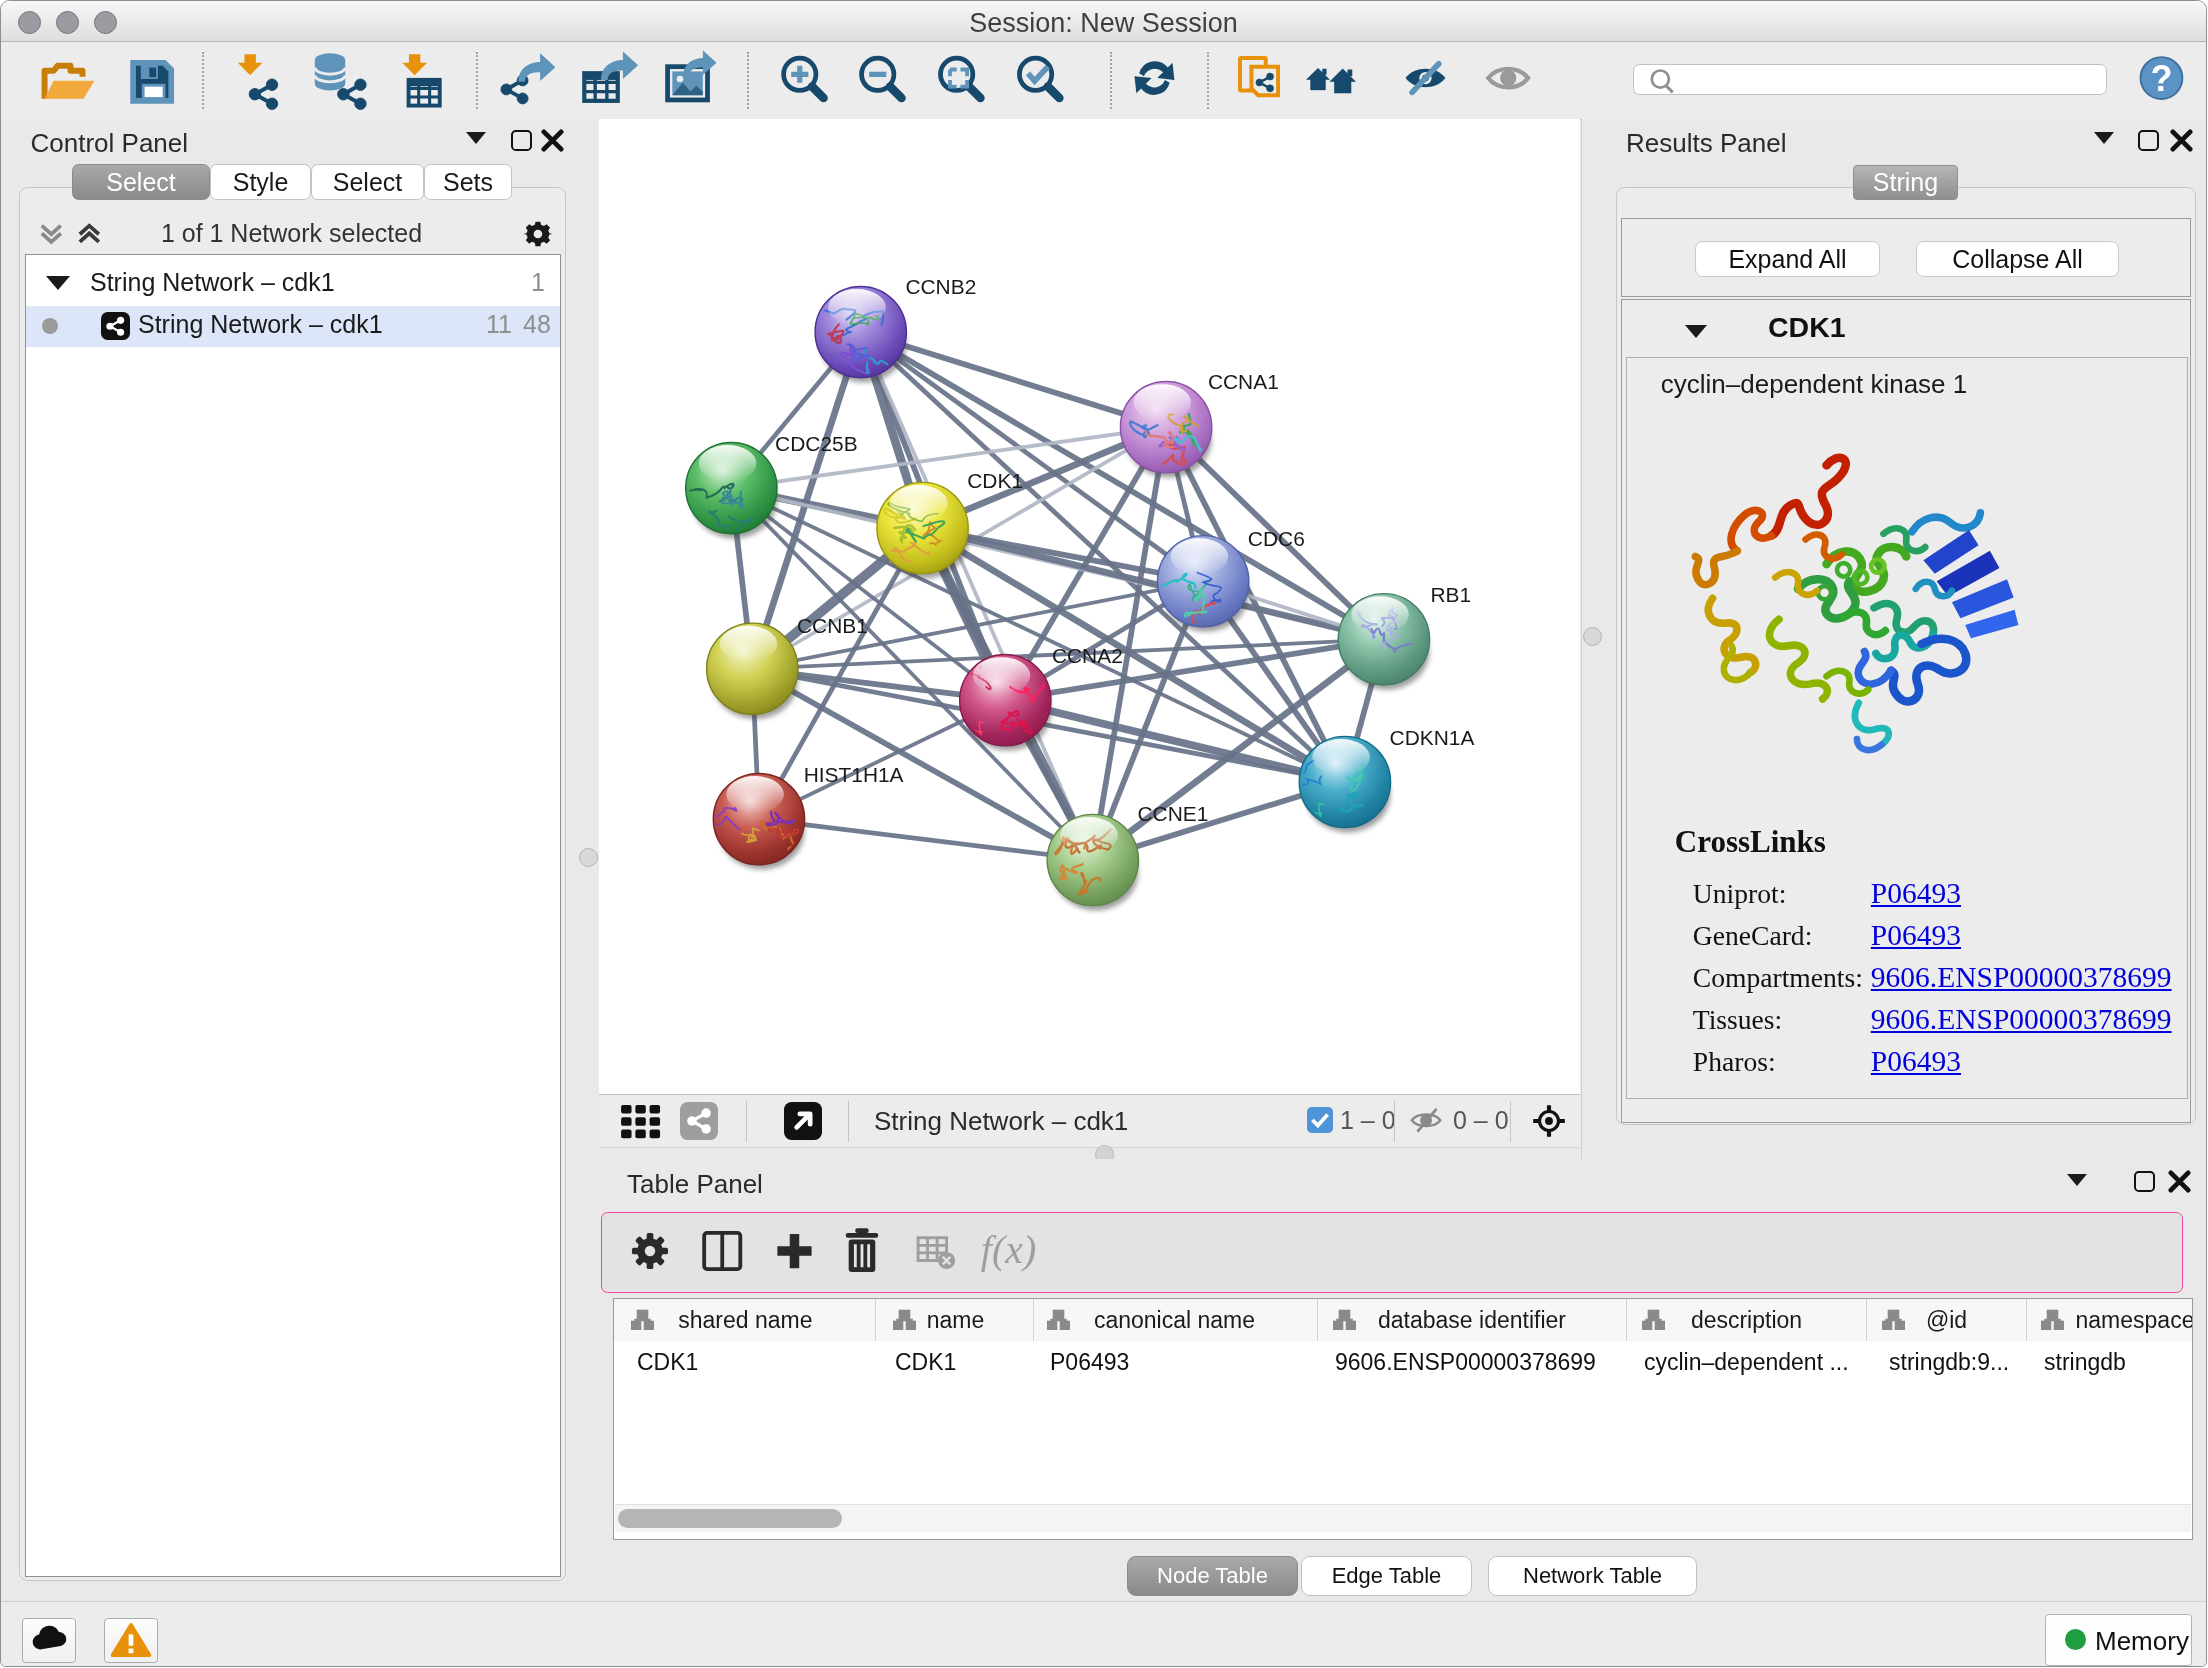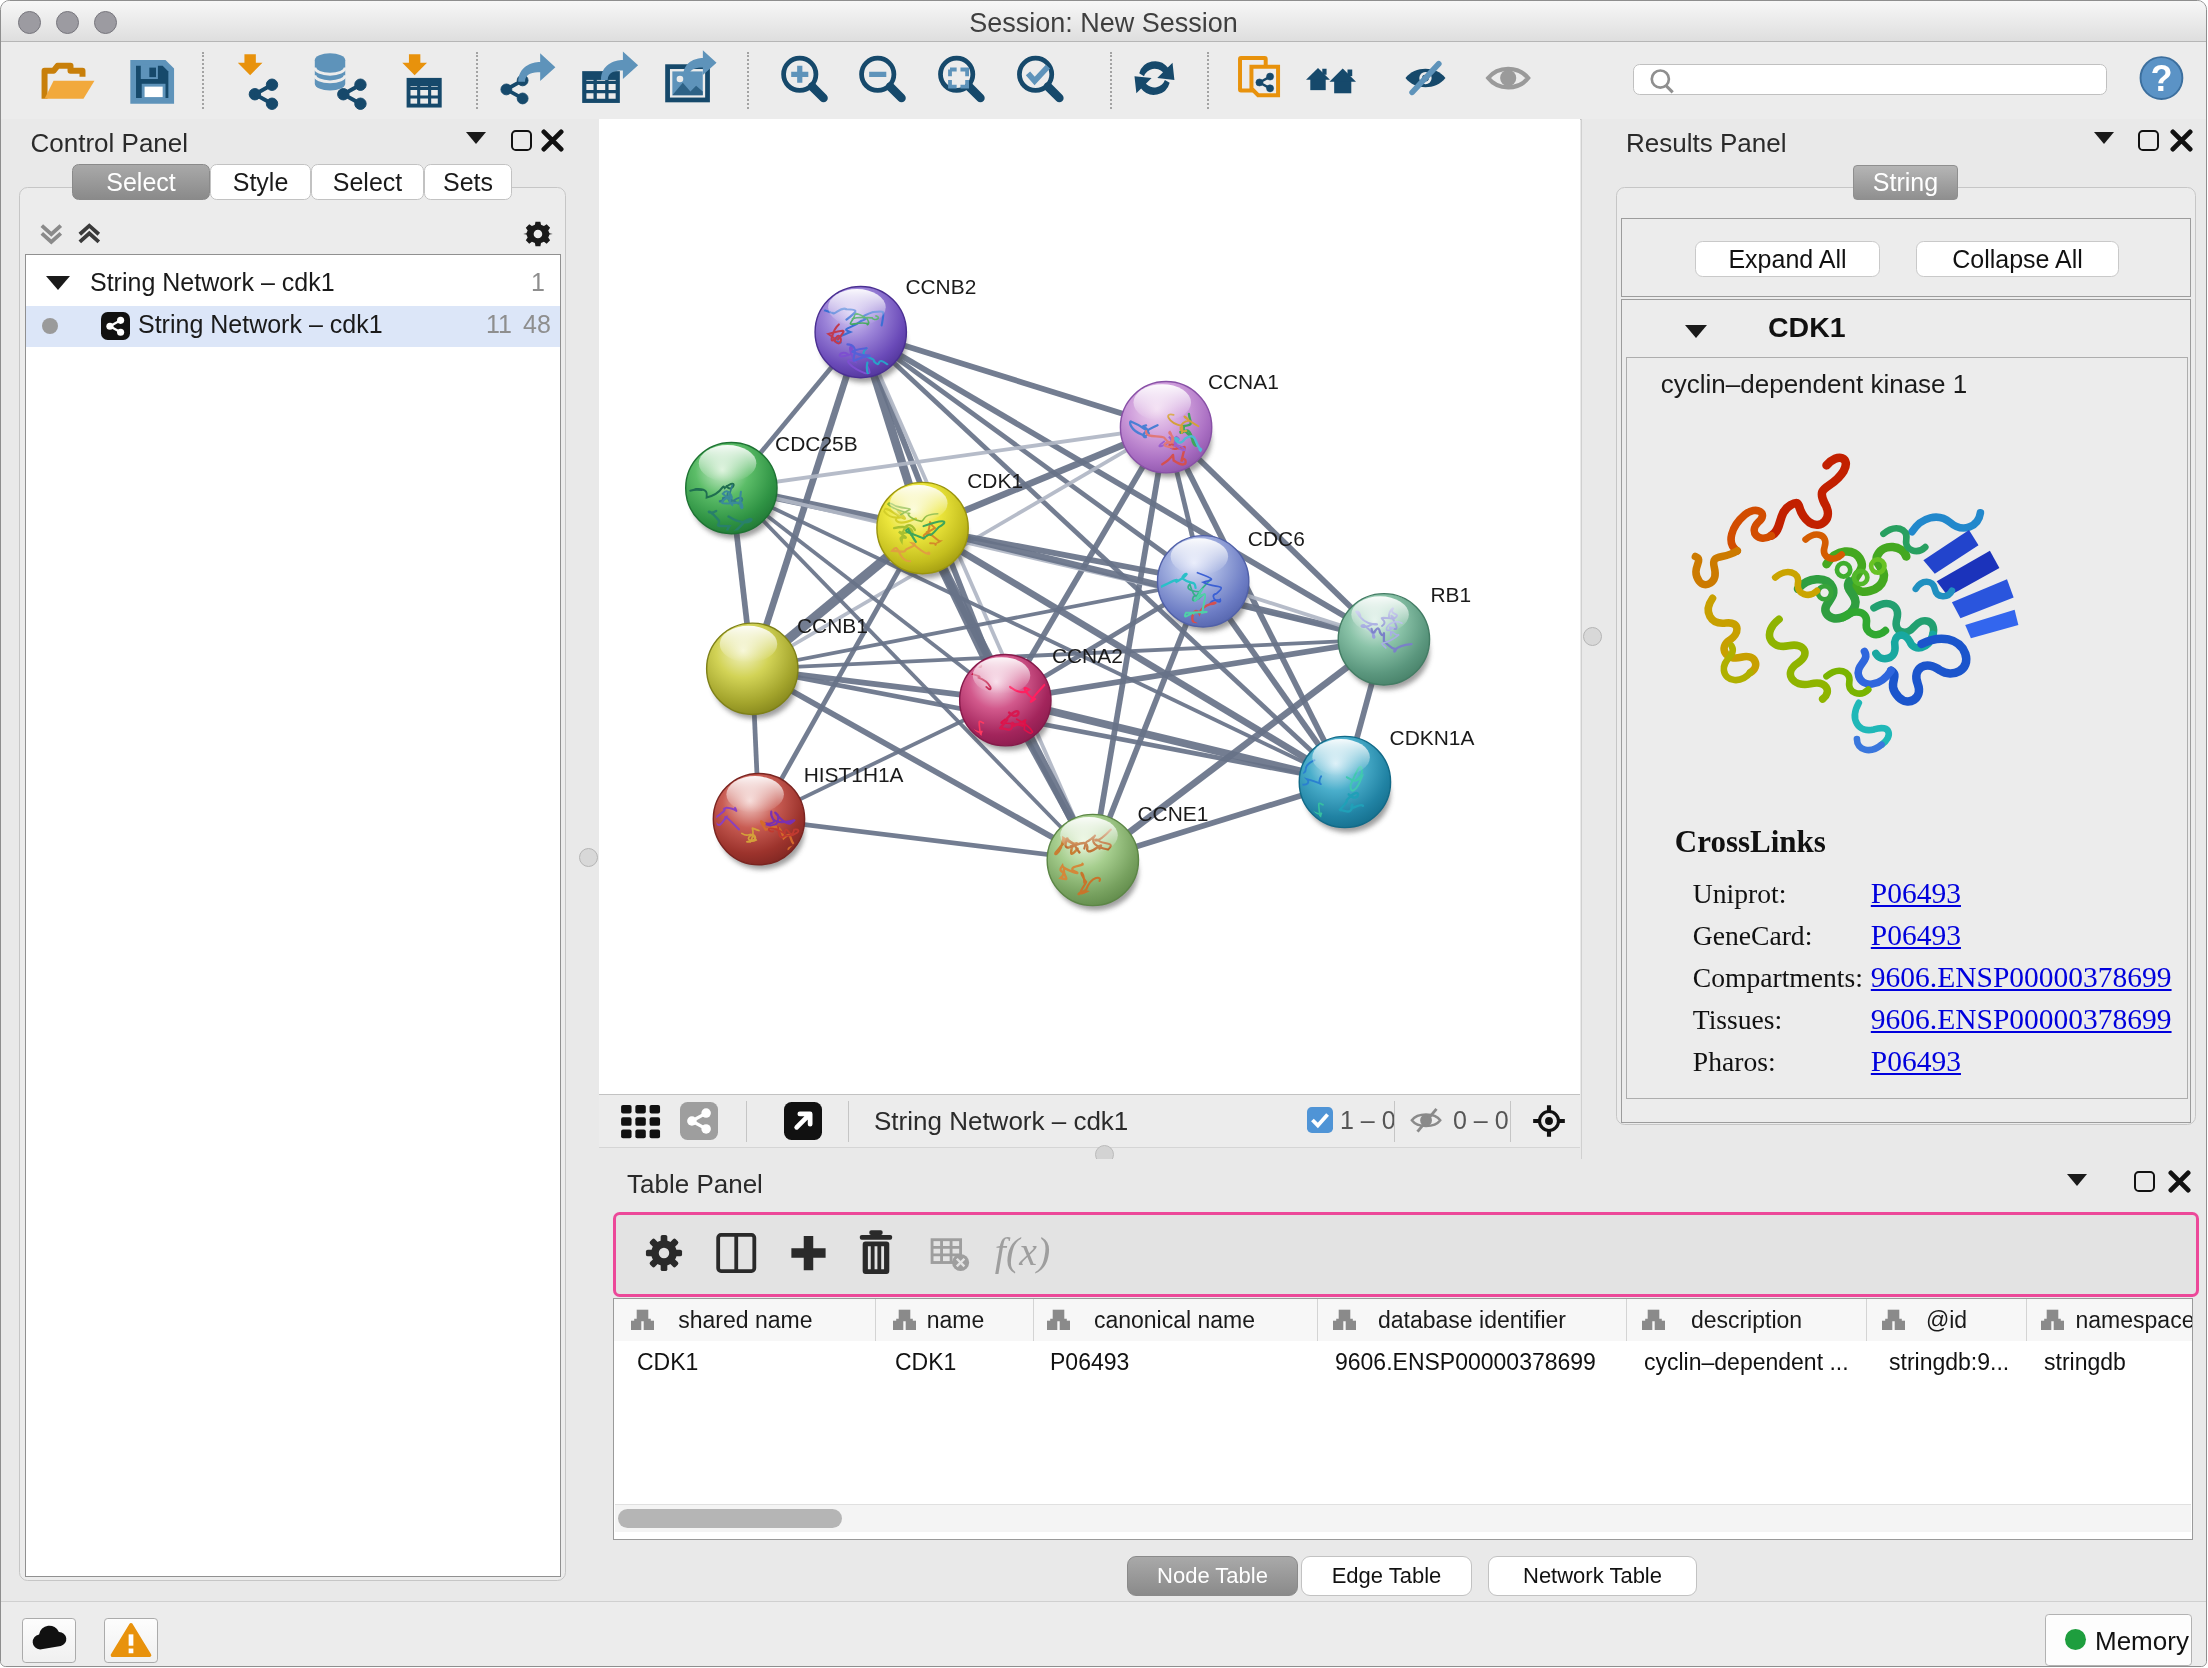--- a/index.html
+++ b/index.html
@@ -28,21 +28,21 @@
 .canvas{position:absolute;left:598px;top:118px;width:981px;height:975px;background:#fff;}
 .canvasbar{position:absolute;left:598px;top:1093px;width:981px;height:52px;background:#ececec;border-top:1px solid #c2c2c2;border-bottom:1px solid #d5d5d5;}
 .cbsep{position:absolute;top:5.7px;height:41px;width:0;border-left:1px solid #c5c5c5;}
 
 .rp{position:absolute;left:1580px;top:118px;width:629px;height:1040px;background:#e9e9e9;border-left:1px solid #d0d0d0;}
 .rpbox{position:absolute;left:34px;top:68px;width:578px;height:936px;background:#ececec;border:1px solid #c6c6c6;border-radius:8.6px;}
 .rbtn{position:absolute;top:22px;height:36px;background:#fff;border:1px solid #c9c9c9;border-radius:7.6px;font-size:25px;color:#111;text-align:center;line-height:34px;box-sizing:border-box;}
 .serif{font-family:"Liberation Serif",serif;}
 
 .tp{position:absolute;left:590px;top:1158px;width:1619px;height:442px;background:#e9e9e9;}
-.tpbox{position:absolute;left:22px;top:53px;width:1580px;height:79px;background:#e3e3e3;border:3px solid #ec4899;border-radius:6.7px;}
+.tpbox{position:absolute;left:10px;top:53px;width:1580px;height:79px;background:#e3e3e3;border:1px solid #ec4899;border-radius:6.7px;}
 .tbl{position:absolute;left:22px;top:139px;width:1580px;height:242px;background:#fff;border:1px solid #9a9a9a;box-sizing:border-box;}
 .thead{position:absolute;left:0;top:0;width:100%;height:42px;background:#f7f7f7;border-bottom:1px solid #c9c9c9;overflow:hidden;}
 .thcell{position:absolute;top:0;height:42px;border-right:1px solid #d4d4d4;box-sizing:border-box;}
 .thtext{position:absolute;top:7.6px;width:100%;text-align:center;font-size:23px;color:#1a1a1a;}
 .trow{position:absolute;left:0;top:42px;width:100%;height:41px;background:#fff;font-size:23px;color:#111;}
 .btab{position:absolute;top:397px;height:40px;background:#fff;border:1px solid #c2c2c2;box-sizing:border-box;font-size:22px;color:#111;text-align:center;line-height:38px;border-radius:9px;}
 
 .statusbar{position:absolute;left:0;top:1600px;width:100%;height:68px;background:#ececec;border-top:1px solid #d0d0d0;}
 .sbtn{position:absolute;top:16px;width:54px;height:45px;background:linear-gradient(#fdfdfd,#f0f0f0);border:1px solid #ababab;border-radius:3.8px;box-sizing:border-box;}
 </style>
@@ -215,20 +215,21 @@
     <div class="tabbtn tabsel" style="left:71px;width:138px;">Select</div>
     <div class="tabbtn" style="left:209px;width:101px;">Style</div>
     <div class="tabbtn" style="left:310px;width:113px;">Select</div>
     <div class="tabbtn" style="left:423px;width:88px;">Sets</div>
 
     <div class="abs" style="left:24px;top:94px;width:533px;height:41px;">
       <svg class="abs" style="left:13.3px;top:6.7px;" width="76" height="28.5" viewBox="0 0 80 30">
         <path d="M4 6 L14 15 L24 6 M4 14 L14 23 L24 14" stroke="#8a8a8a" stroke-width="4" fill="none"></path>
         <path d="M44 23 L54 14 L64 23 M44 15 L54 6 L64 15" stroke="#3a3a3a" stroke-width="4" fill="none"></path>
       </svg>
+      <div class="abs" style="left:0;top:5.7px;width:100%;text-align:center;font-size:25px;color:#333;">1 of 1 Network selected</div>
       <svg class="abs" style="left:497px;top:4.8px;" width="32" height="32" viewBox="0 0 24 24">
           <path fill="#1a1a1a" d="M12 8.5A3.5 3.5 0 1 0 12 15.5 3.5 3.5 0 1 0 12 8.5zM10 2h4l.5 2.6 2.4 1 2.2-1.5 2.8 2.8-1.5 2.2 1 2.4L24 12l-2.6.5-1 2.4 1.5 2.2-2.8 2.8-2.2-1.5-2.4 1L14 22h-4l-.5-2.6-2.4-1-2.2 1.5-2.8-2.8 1.5-2.2-1-2.4L0 12l2.6-.5 1-2.4L2.1 6.9l2.8-2.8 2.2 1.5 2.4-1z" transform="scale(0.92) translate(1,1)"></path>
         </svg>
     </div>
     <div class="cptree">
 
       <div class="abs" style="left:0;top:9.5px;width:100%;height:41px;">
         <div class="tri" style="position:absolute;left:20px;top:11.4px;border-left-width:12.4px;border-right-width:12.4px;border-top-width:14.3px;"></div>
         <div class="abs" style="left:64px;top:3.8px;font-size:25px;color:#1a1a1a;">String Network – cdk1</div>
         <div class="abs" style="right:15px;top:3.8px;font-size:25px;color:#8e8e8e;">1</div>

